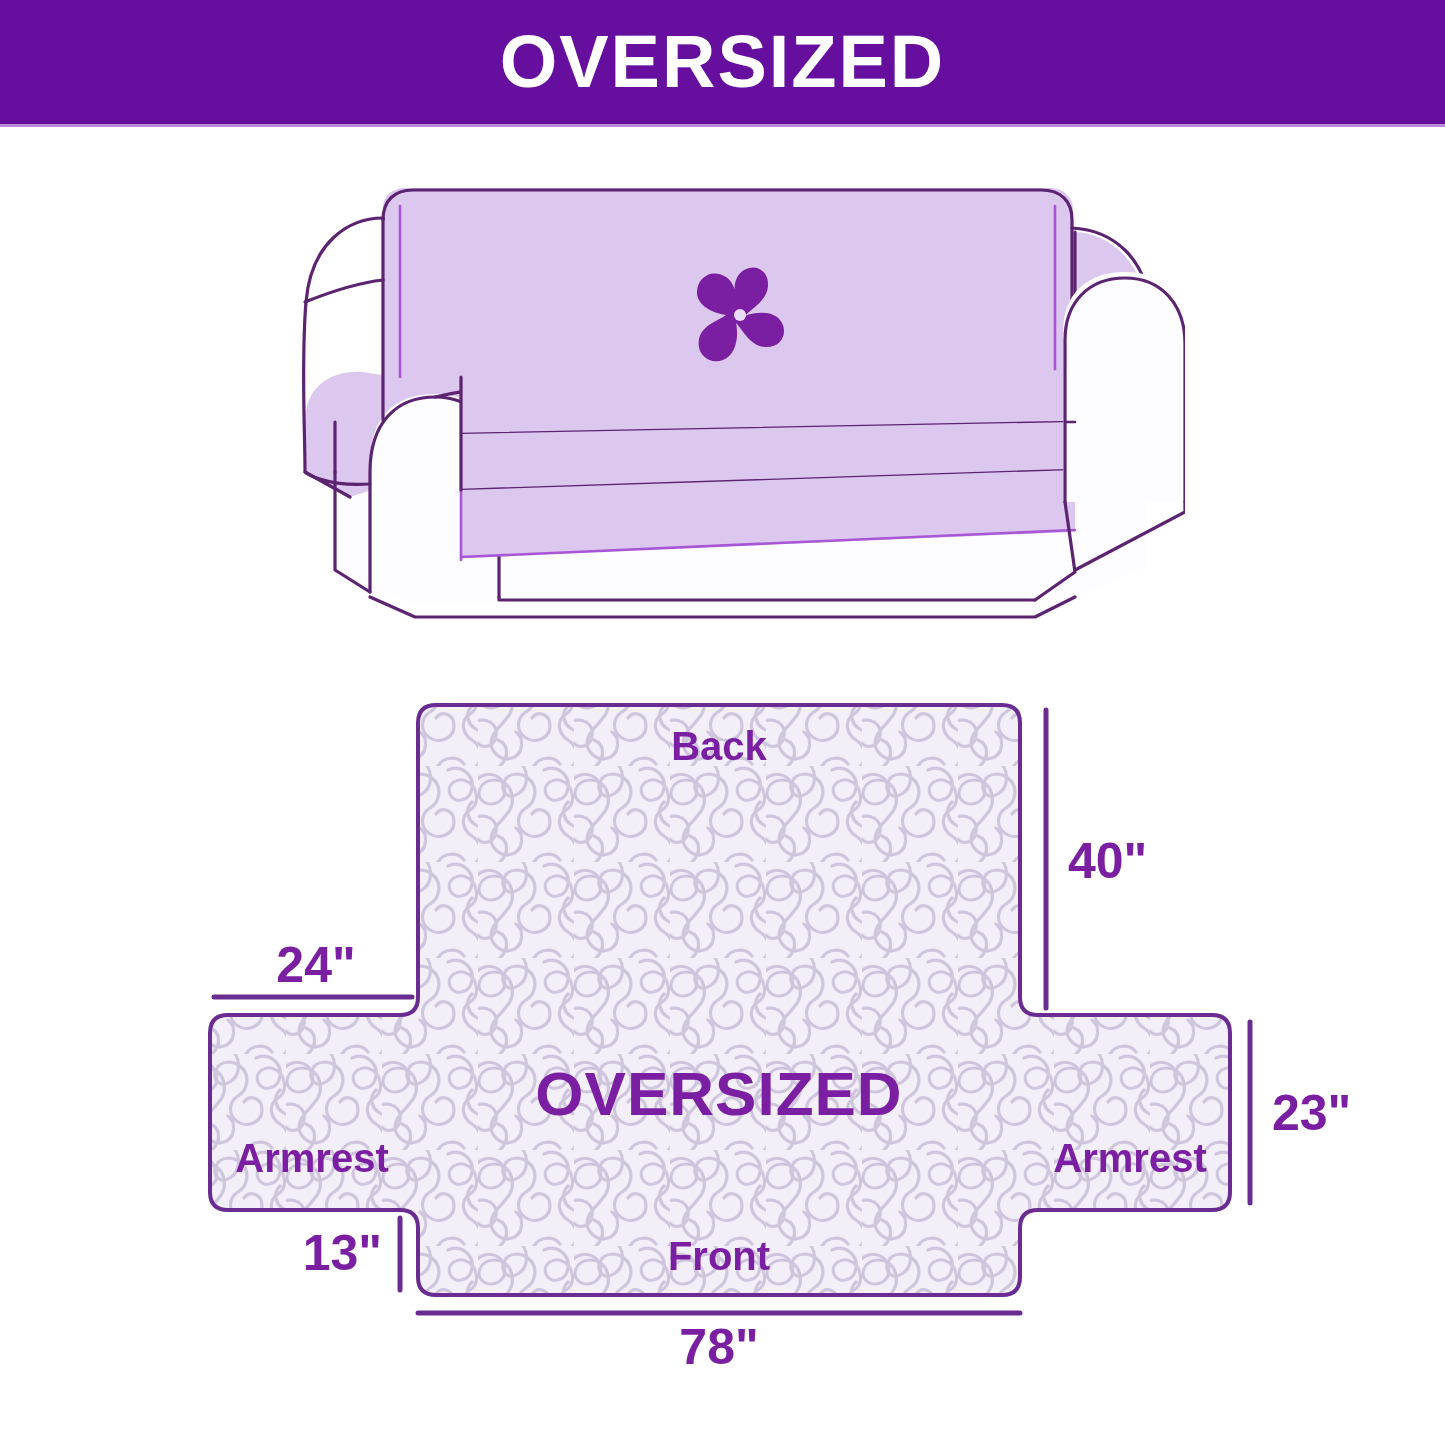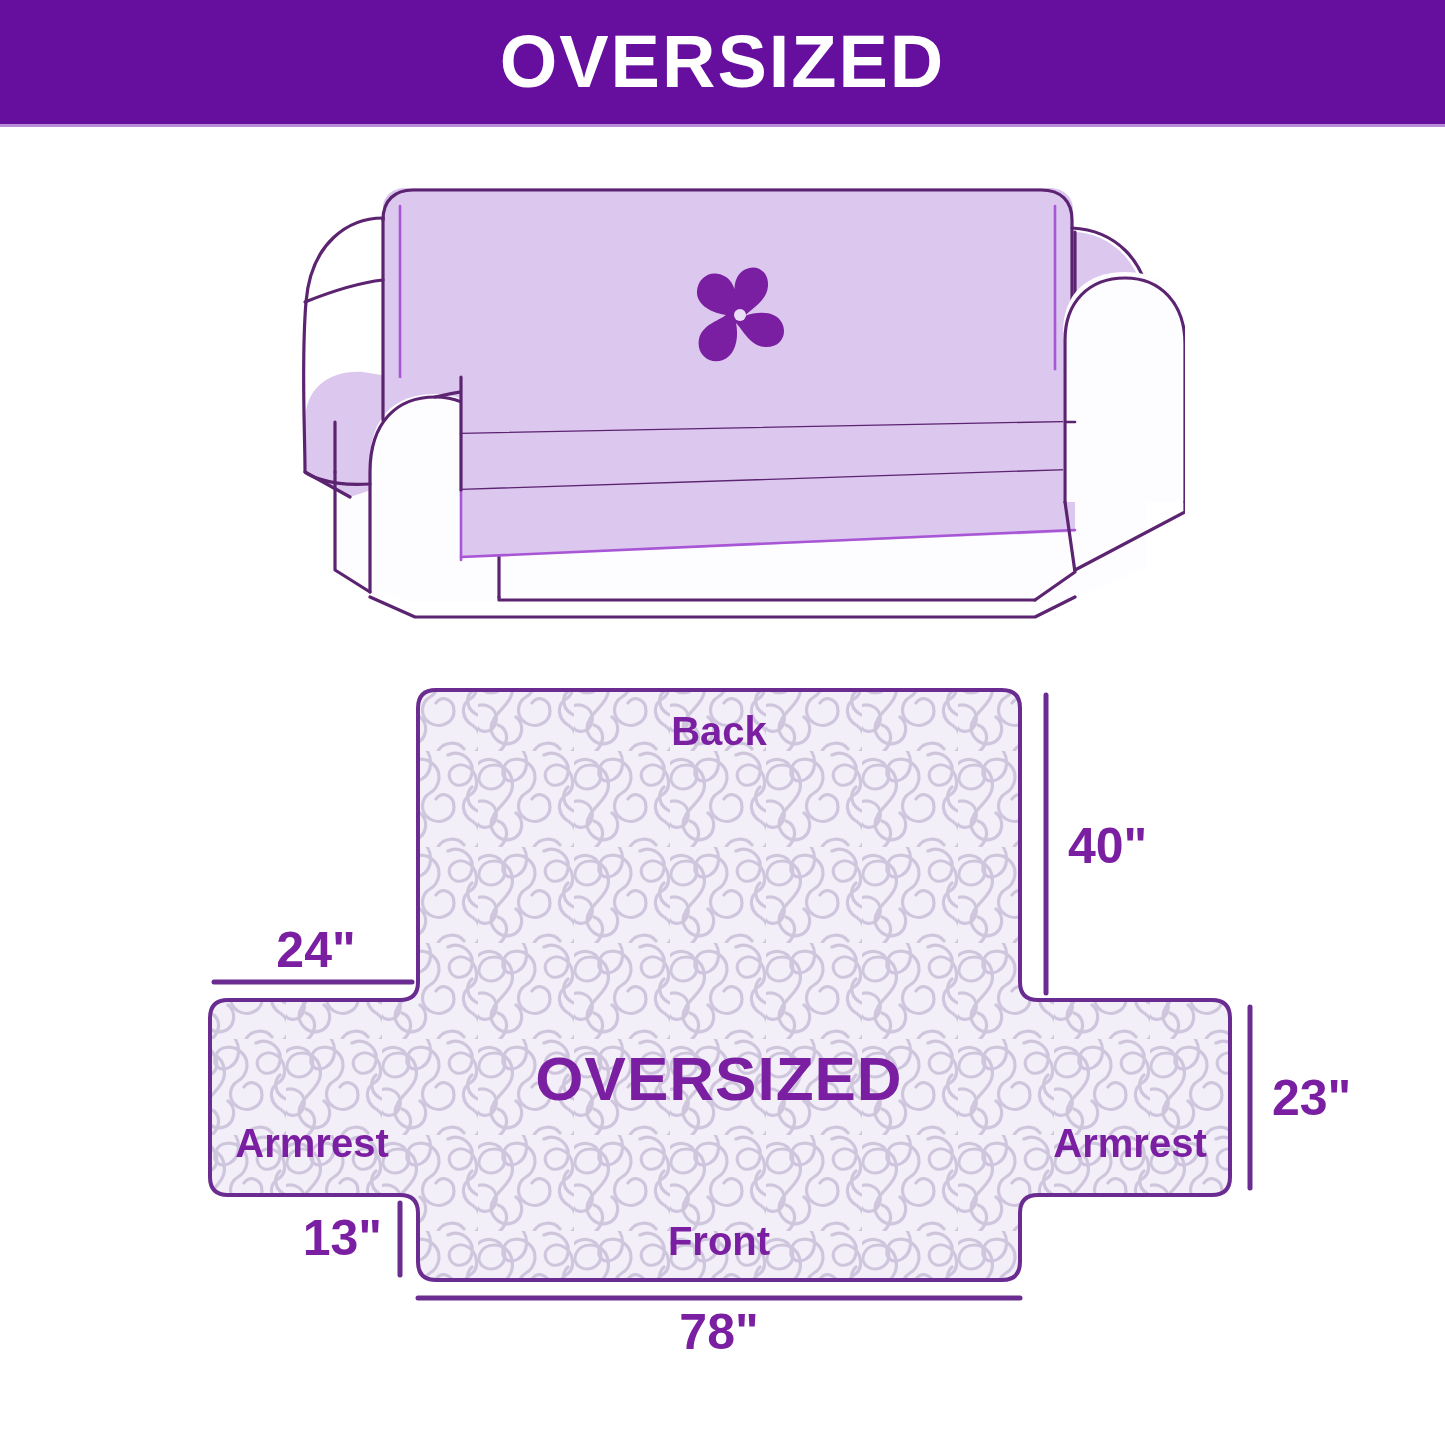--- a/index.html
+++ b/index.html
@@ -57,21 +57,21 @@
   .sofa-illustration svg {
     display: block;
     width: 910px;
     height: 450px;
   }
 
   
   .pattern-diagram {
     position: absolute;
     left: 190px;
-    top: 655px;
+    top: 670px;
     width: 1160px;
     height: 700px;
   }
   .pattern-diagram svg {
     display: block;
     width: 1160px;
     height: 700px;
   }
 
   .dim-text {

